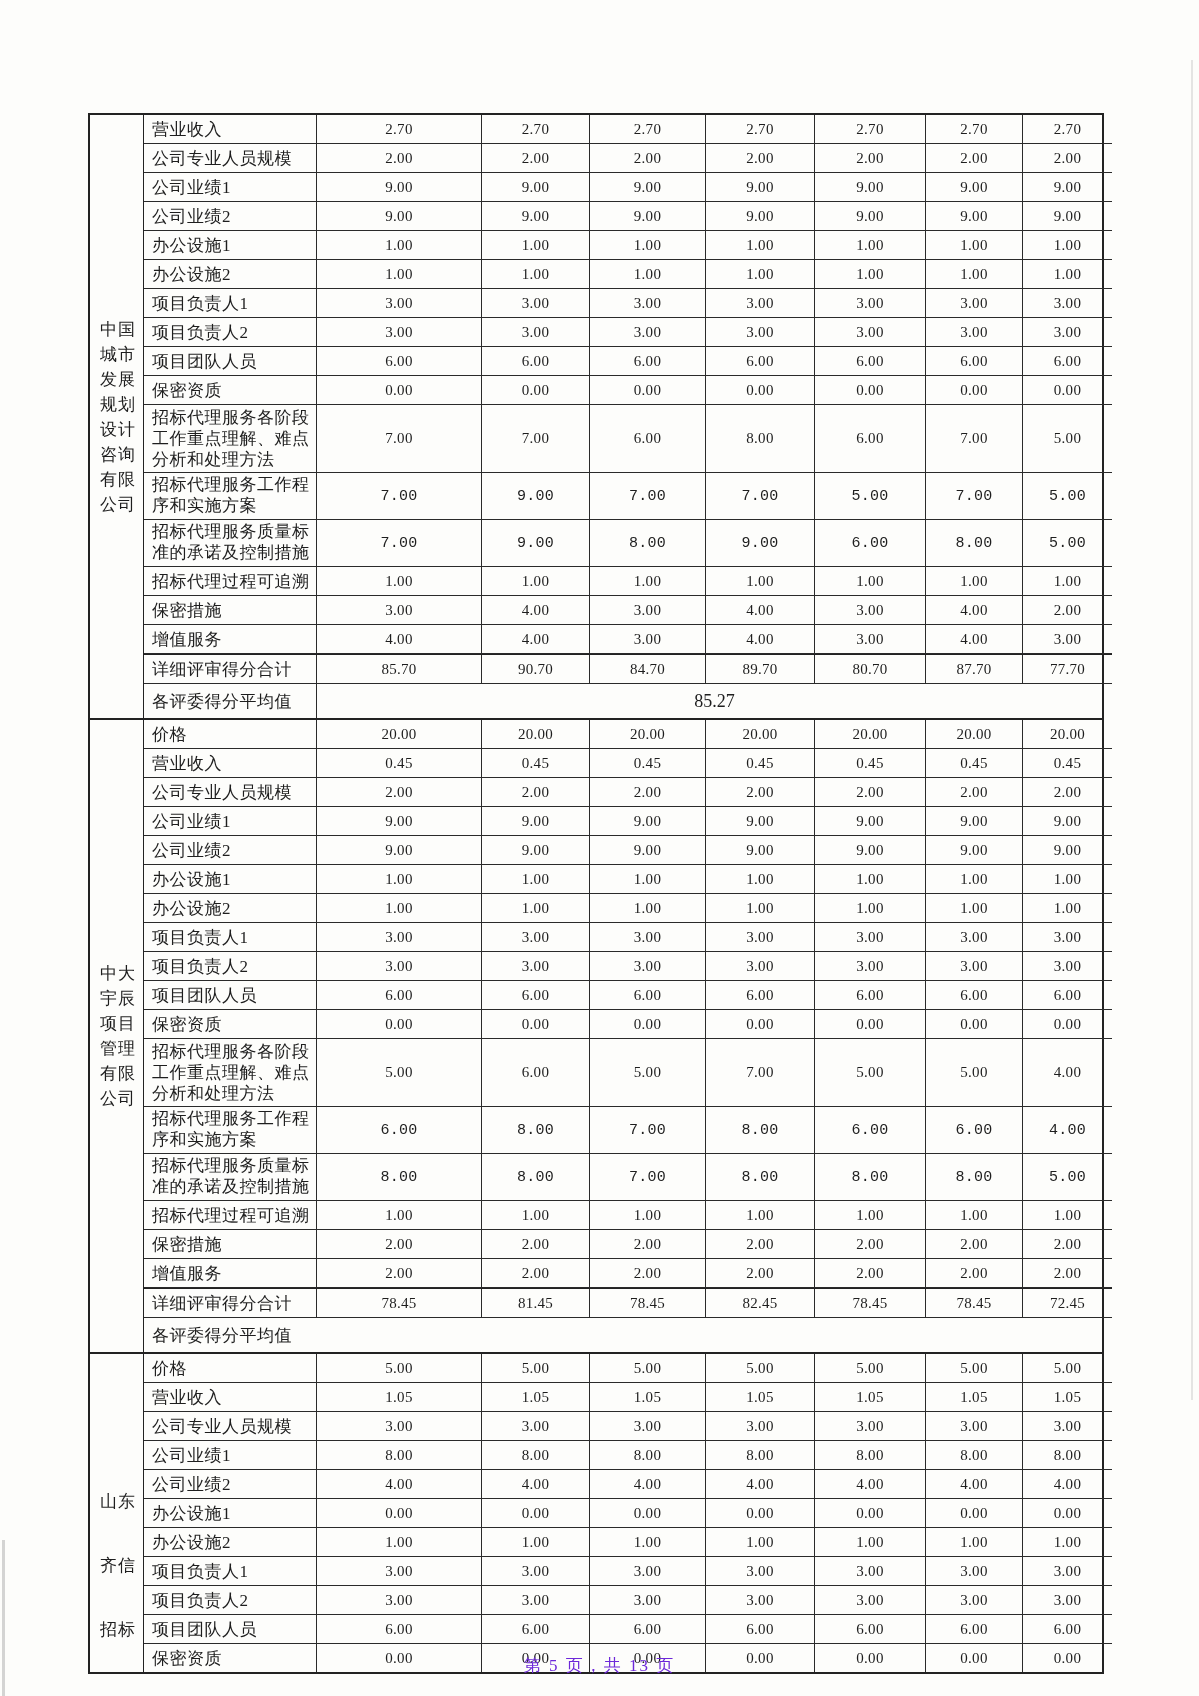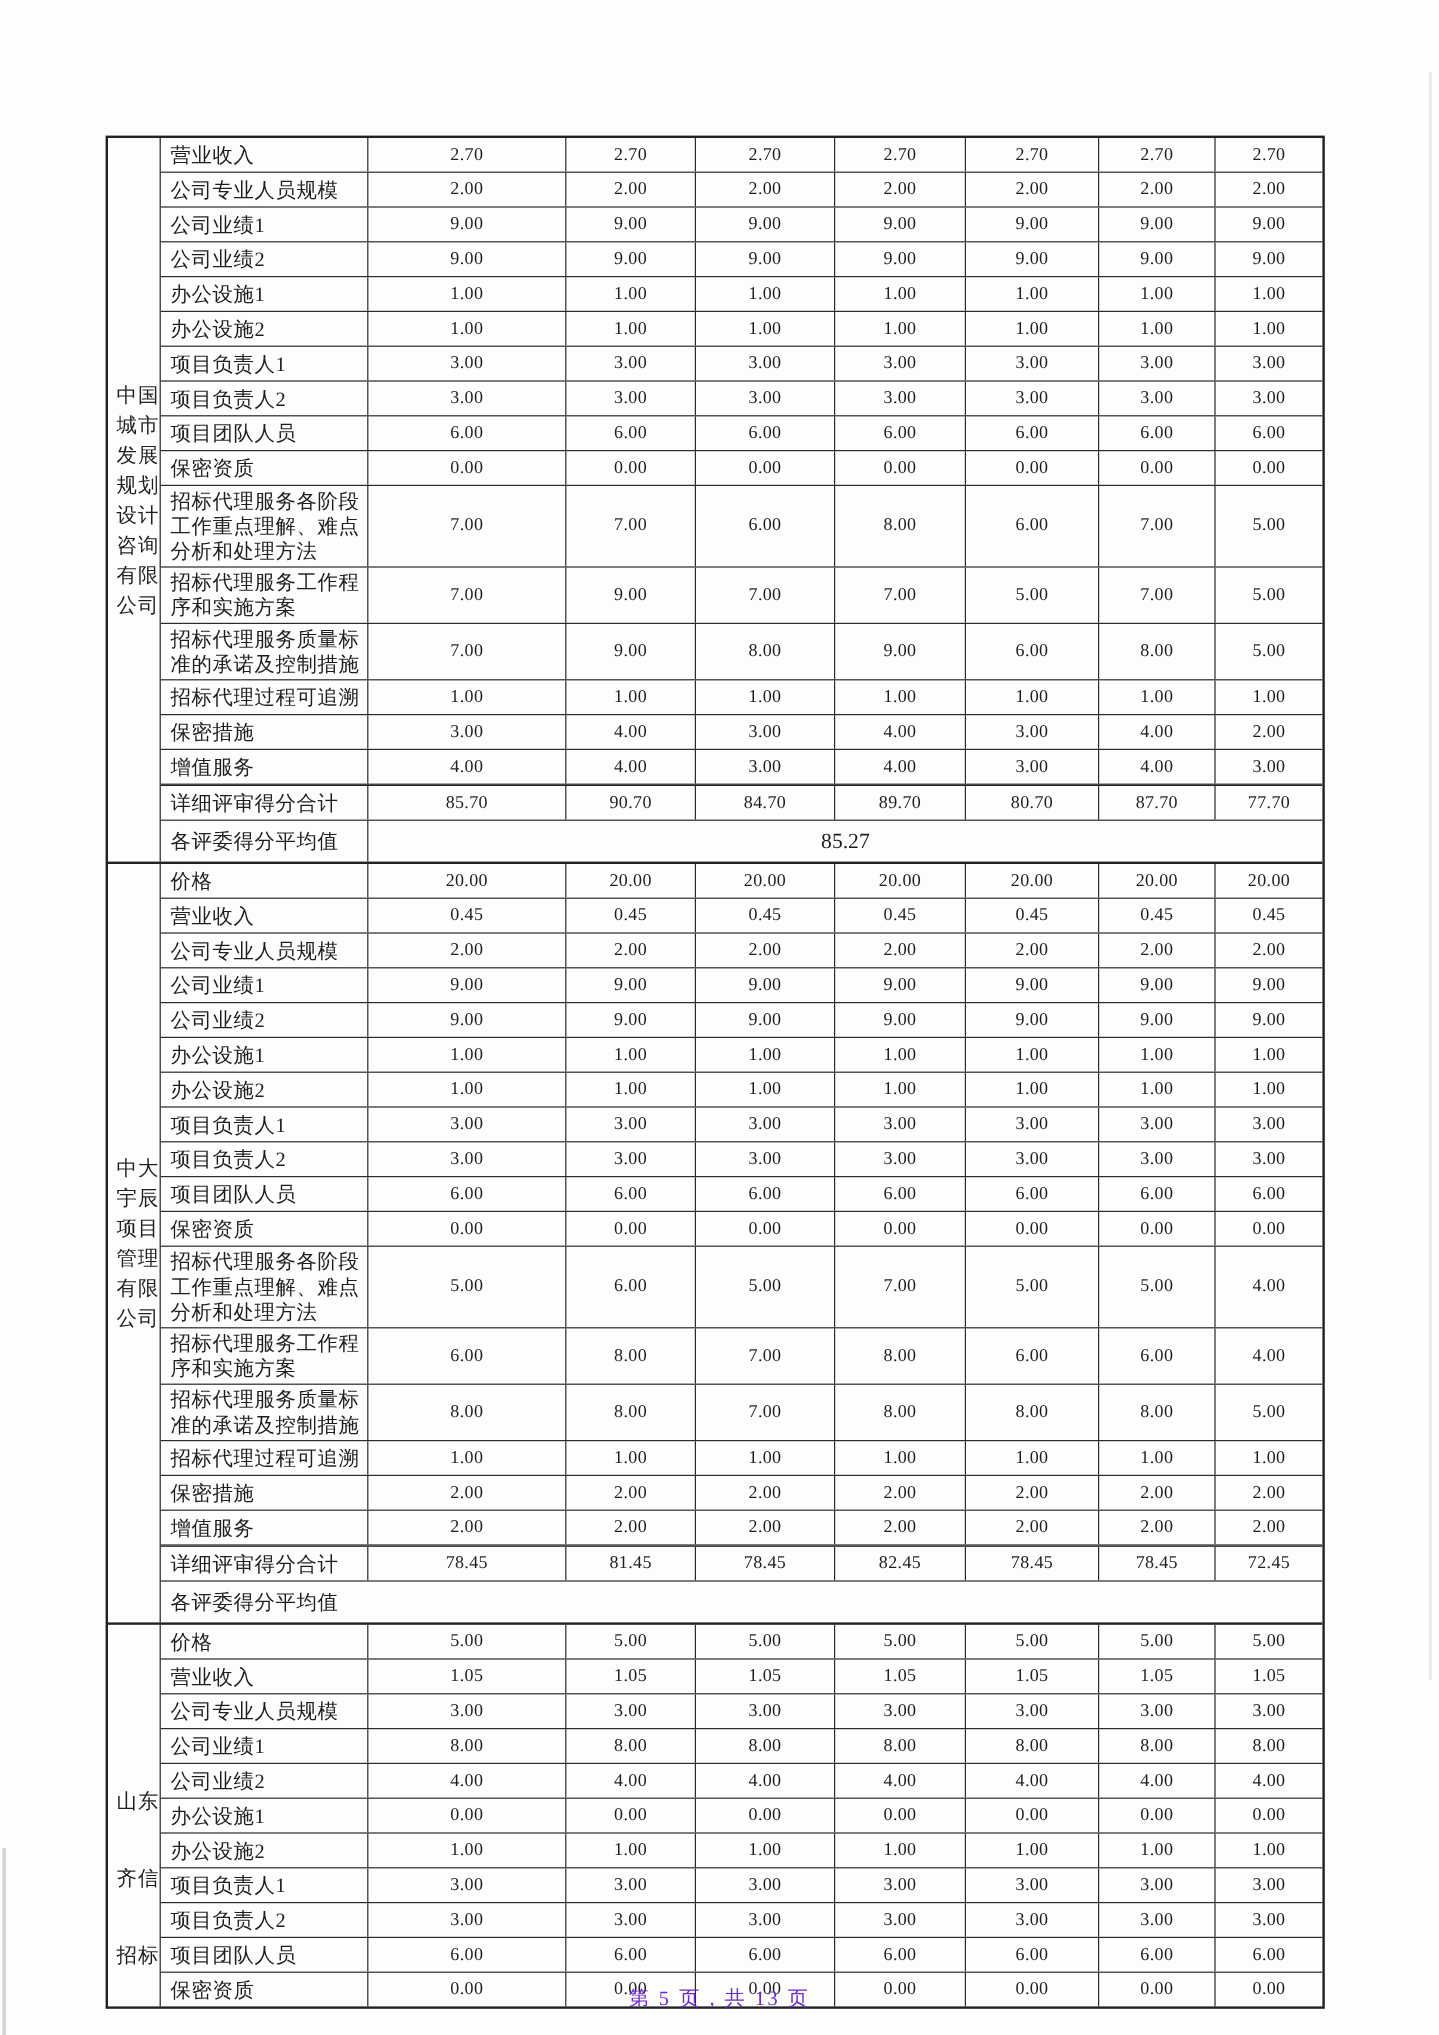--- a/index.html
+++ b/index.html
@@ -14,22 +14,22 @@
   .edge-line-right{position:absolute;left:1191px;top:60px;width:2px;height:1340px;background:#dddddd;opacity:.8;}
 
   .table-wrap{
     position:absolute;left:88px;top:113px;width:1012px;
     border:2px solid #222;box-sizing:content-box;background:#fdfdfb;
   }
   .section{display:flex;}
   .section + .section{border-top:2.4px solid #222;}
   .company{
     width:44px;flex:0 0 44px;border-right:1.8px solid #222;
-    display:flex;flex-direction:column;justify-content:center;align-items:flex-end;
-    box-sizing:border-box;padding:22px 0;
+    display:flex;flex-direction:column;justify-content:center;align-items:flex-start;
+    box-sizing:border-box;padding:22px 0;margin-left:10px;
   }
   .section.cut .company{justify-content:flex-end;padding-bottom:30px;gap:39px;}
   .nm{font-size:17px;line-height:25px;letter-spacing:1px;white-space:nowrap;}
   .rows{flex:1;display:flex;flex-direction:column;}
   .row{
     display:grid;
     grid-template-columns:173px 165px 108px 116px 109px 111px 97px 89px;
     border-bottom:1.6px solid #2a2a2a;
   }
   .row:last-child{border-bottom:none;}
@@ -39,21 +39,21 @@
     display:flex;align-items:center;
   }
   .cell:last-child{border-right:none;}
   .cell.label{
     justify-content:flex-start;padding:2px 4px 2px 8px;
     font-size:17px;line-height:21px;letter-spacing:.5px;
   }
   .cell.val{justify-content:center;font-size:15px;letter-spacing:.3px;}
   .cell.merged{grid-column:2 / 9;justify-content:center;font-size:18px;}
   .row.h1{min-height:28px;}
-  .row.h2{min-height:44px;}
+  .row.h2{min-height:44px;font-family:Liberation Mono, monospace;}
   .row.h3{min-height:56px;}
   .row.avg{min-height:34px;}
   .footer{
     position:absolute;left:0;top:1654px;width:1199px;
     text-align:center;font-size:17px;letter-spacing:2px;color:#6d28d9;
   }
 </style>
 </head>
 <body>
 

